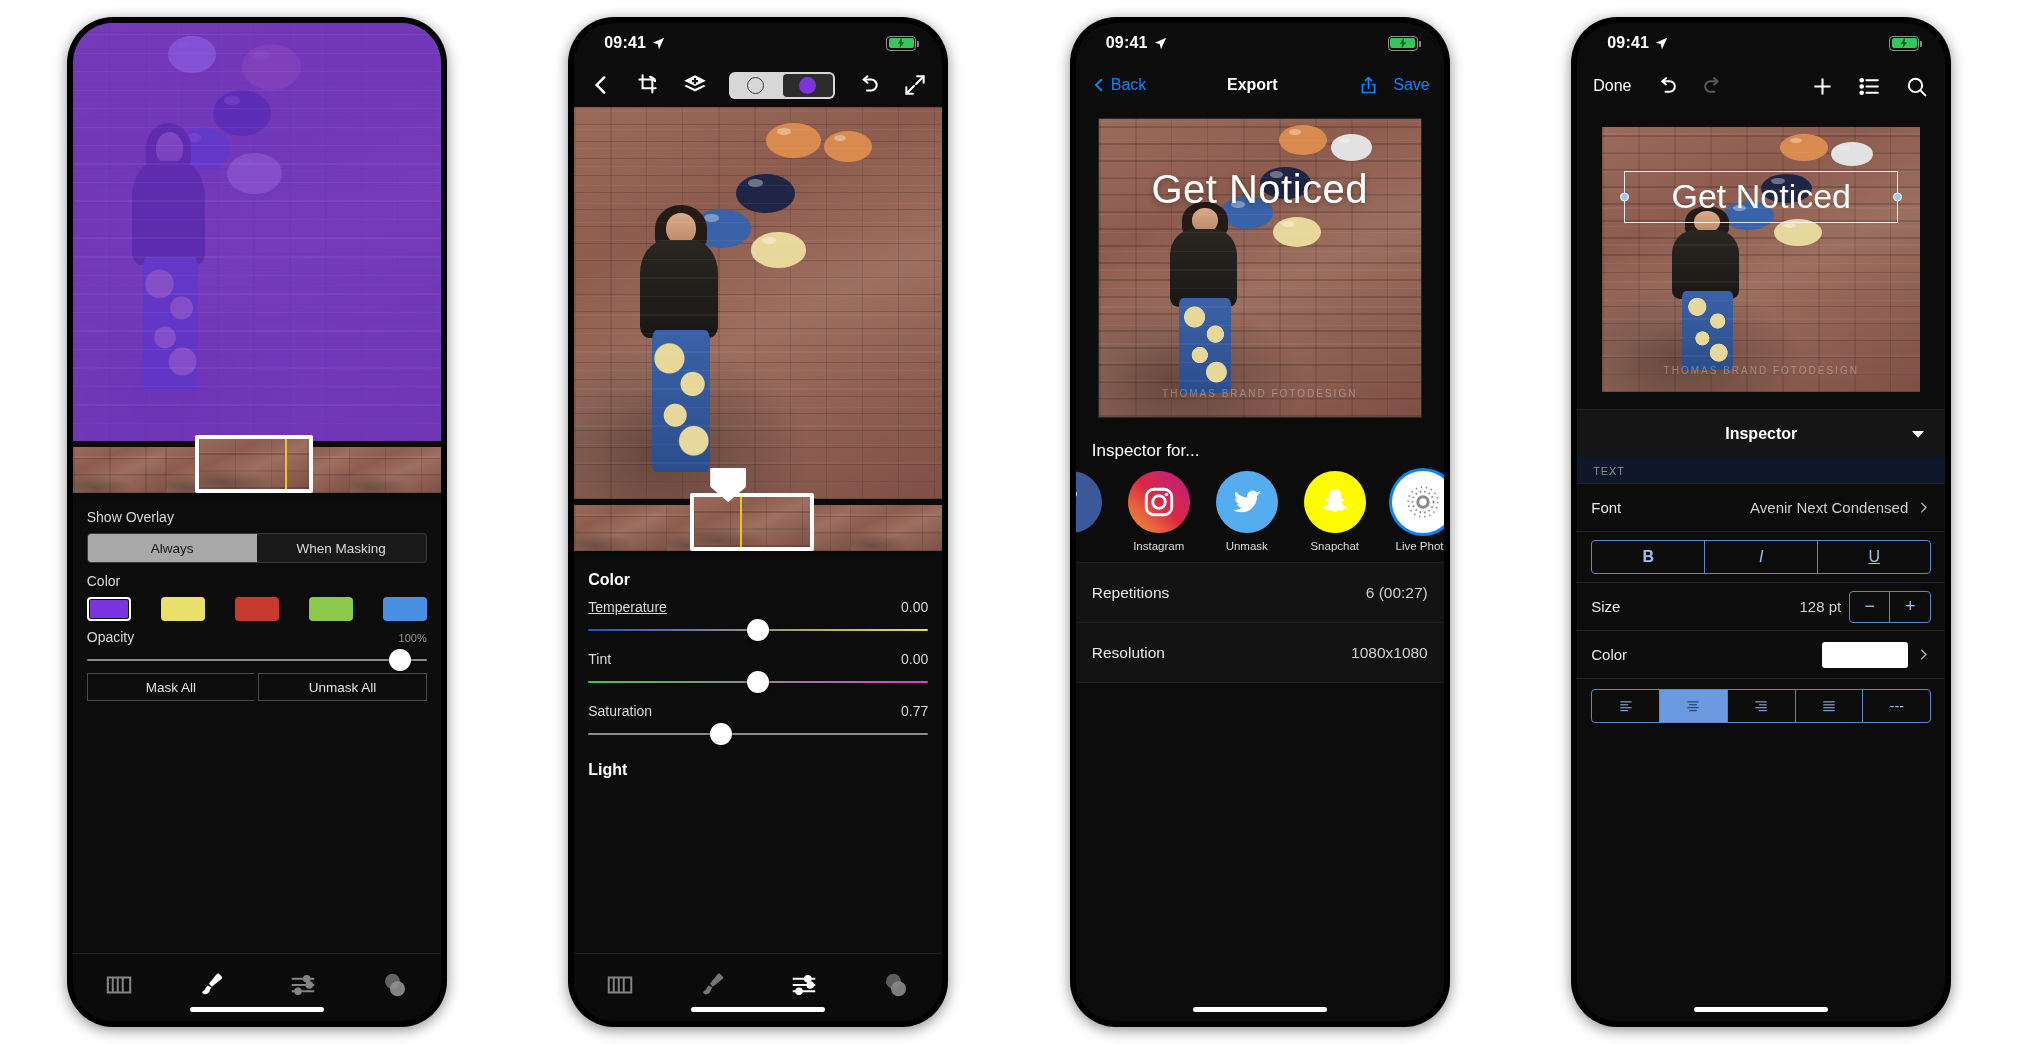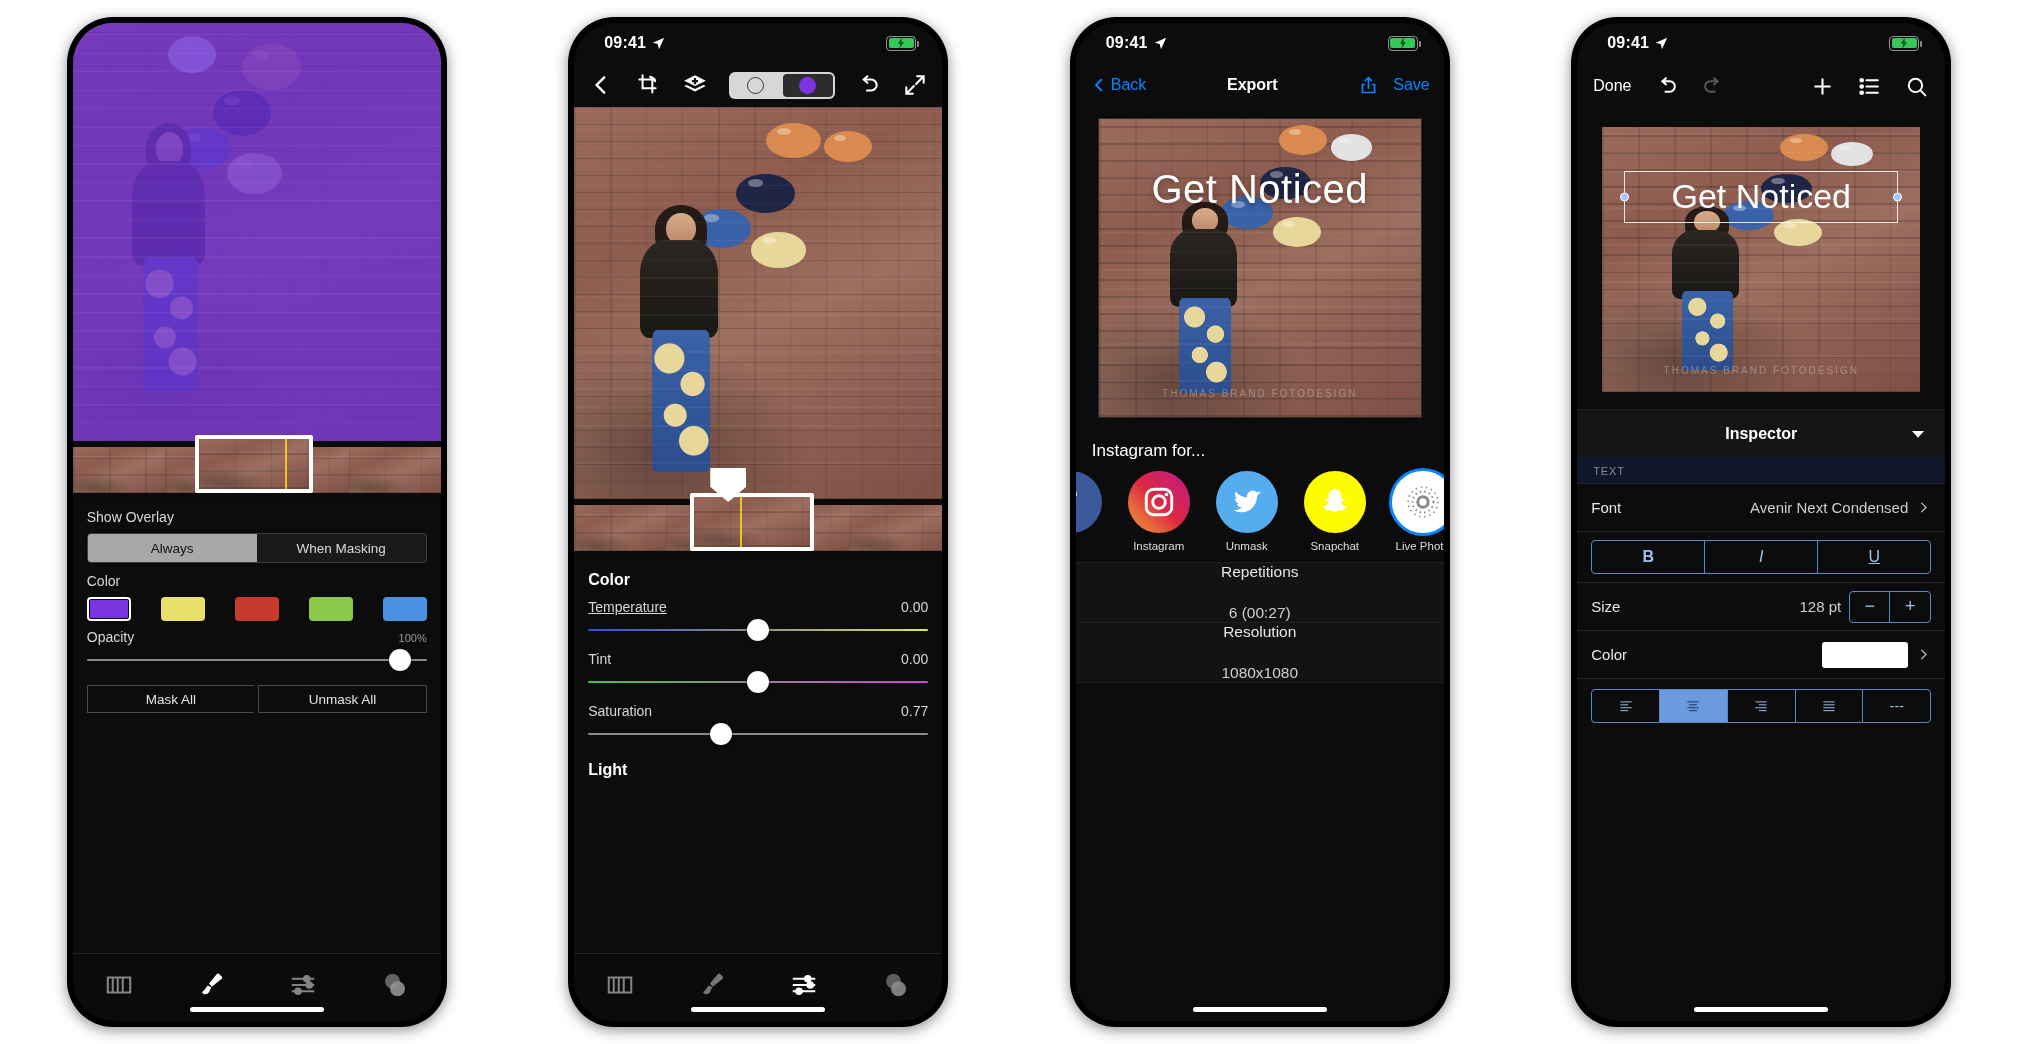--- a/index.html
+++ b/index.html
@@ -156,21 +156,21 @@
   .seg.active{ background:#a8a8a8; color:#111; }
   .swatches{ display:flex; justify-content:space-between; margin: 4px 0 2px;}
   .swatch{ width:44px; height:24px; border-radius:4px; border:2px solid transparent;}
   .swatch.sel{ border-color:#fff; box-shadow:0 0 0 1px #000 inset;}
   .row-between{ display:flex; align-items:baseline; justify-content:space-between;}
   .small-val{ font-size:11px; color:#9a9a9a;}
   .slider{ position:relative; height:26px; margin-top:2px;}
   .track{ position:absolute; top:12px; left:0; right:0; height:2px; background:#8b8b8b; border-radius:2px;}
   .knob{ position:absolute; top:2px; width:22px; height:22px; border-radius:50%; background:#fff;
          box-shadow:0 1px 3px rgba(0,0,0,.6); transform:translateX(-50%);}
-  .ghost-btns{ display:flex; gap:4px; margin-top:12px;}
+  .ghost-btns{ display:flex; gap:4px; }
   .ghost{
     flex:1 1 0; height:28px; border:1px solid #4a4a4a; display:flex;
     align-items:center; justify-content:center; font-size:13.5px; color:#e2e2e2;
   }
   .ghost:first-child{ border-right:none; }
 
   
   .tabbar{
     height:68px; flex:0 0 68px; display:flex; align-items:center;
     justify-content:space-around; border-top:1px solid #232323;
@@ -225,21 +225,21 @@
   .social .bubble{
     width:62px;height:62px;border-radius:50%; margin:0 auto 7px;
     display:flex;align-items:center;justify-content:center;
   }
   .social .lbl{ color:#dcdcdc; font-size:11.5px;}
   .social.sel .bubble{ box-shadow:0 0 0 3px #0a84ff;}
   .list3{ border-top:1px solid #1f1f1f; margin-top:4px;}
   .list-row{
     height:60px; display:flex; align-items:center; justify-content:space-between;
     padding:0 16px; border-bottom:1px solid #1f1f1f;
-    color:#e6e6e6; font-size:15.5px; background:#131313;flex-direction:column;
+    color:#e6e6e6; font-size:15.5px; background:#131313;
   }
   .list-row .val{ color:#cfcfcf; }
 
   
   .navbar4{
     height:46px; flex:0 0 46px; display:flex; align-items:center;
     justify-content:space-between; padding:0 16px;
   }
   .nav4-left{ display:flex; align-items:center; gap:22px;}
   .nav4-right{ display:flex; align-items:center; gap:22px;}
@@ -585,21 +585,21 @@
           <div class="balloon" style="left:54%;top:33%;width:15%;height:10%;background:#e8d79a;"></div>
           <div class="person-hair" style="left:26%;top:28%;width:14%;height:12%;"></div>
           <div class="person-head" style="left:29%;top:30%;width:8%;height:8%;"></div>
           <div class="person-body" style="left:22%;top:37%;width:21%;height:26%;"></div>
           <div class="person-legs" style="left:25%;top:60%;width:16%;height:32%;"></div>
           <div class="watermark">THOMAS BRAND  FOTODESIGN</div>
           <div class="overlay-text">Get Noticed</div>
         </div>
       </div>
 
-      <div class="opt-title">Instagram for...</div>
+      <div class="opt-title">Inspector for...</div>
 
       <div class="social-row">
         <div class="social" style="margin-left:-46px;">
           <div class="bubble" style="background:#3B5998;">
             <svg viewBox="0 0 24 24" width="34" height="34" fill="#fff">
                 <path d="M14 8h2V5h-2.4C11.1 5 10 6.4 10 8.4V10H8v3h2v8h3v-8h2.2l.4-3H13V8.8c0-.5.3-.8 1-.8z"></path>
               </svg>
           </div>
           <div class="lbl"></div>
         </div>

